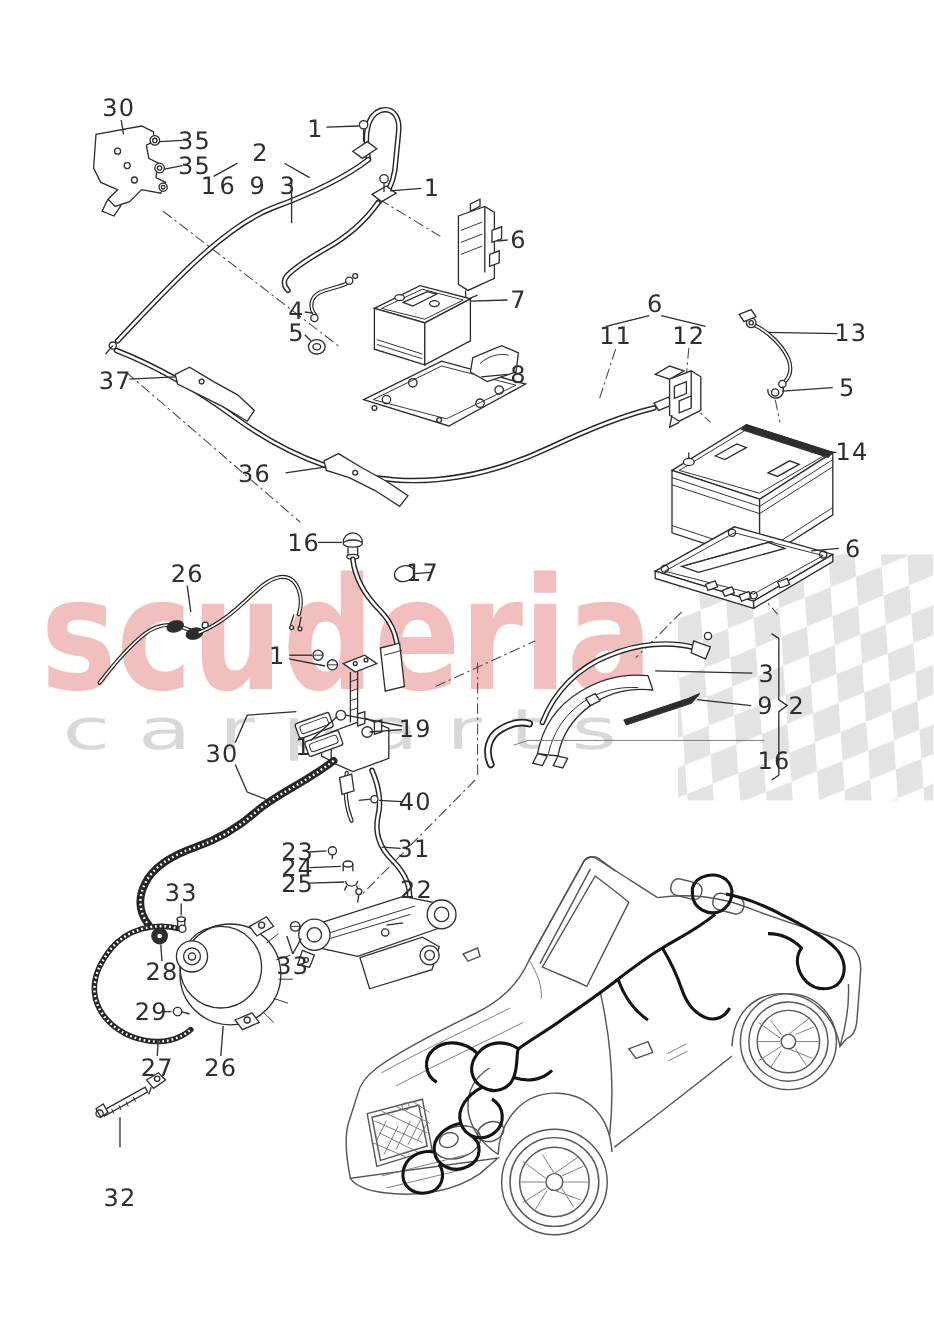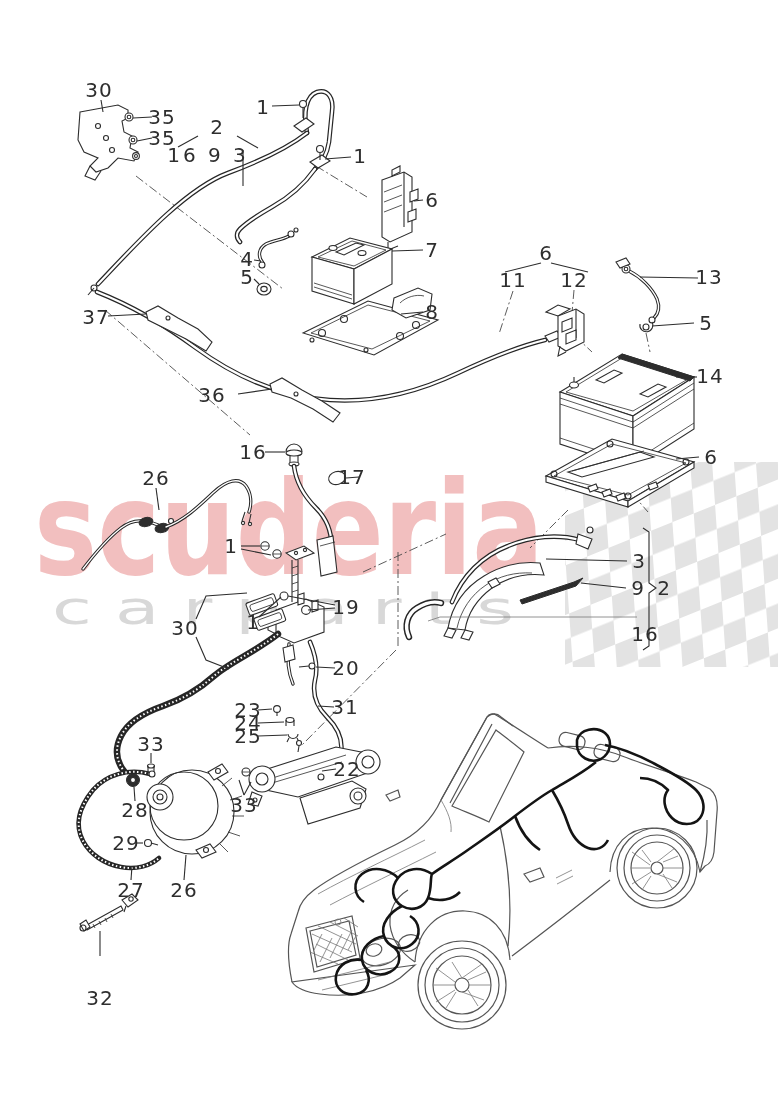--- a/index.html
+++ b/index.html
@@ -471,26 +471,26 @@
 <div class="co" style="left:706px;top:323px">5</div>
 <div class="co" style="left:710px;top:376px">14</div>
 <div class="co" style="left:711px;top:457px">6</div>
 <div class="co" style="left:253px;top:452px">16</div>
 <div class="co" style="left:352px;top:477px">17</div>
 <div class="co" style="left:156px;top:478px">26</div>
 <div class="co" style="left:231px;top:546px">1</div>
 <div class="co" style="left:346px;top:607px">19</div>
 <div class="co" style="left:185px;top:628px">30</div>
 <div class="co" style="left:253px;top:622px">1</div>
-<div class="co" style="left:346px;top:668px">20</div>
+<div class="co" style="left:346px;top:668px">40</div>
 <div class="co" style="left:345px;top:707px">31</div>
 <div class="co" style="left:248px;top:710px">23</div>
 <div class="co" style="left:248px;top:723px">24</div>
 <div class="co" style="left:248px;top:736px">25</div>
-<div class="co" style="left:347px;top:769px">22</div>
+<div class="co" style="left:347px;top:741px">22</div>
 <div class="co" style="left:244px;top:805px">33</div>
 <div class="co" style="left:151px;top:744px">33</div>
 <div class="co" style="left:135px;top:810px">28</div>
 <div class="co" style="left:126px;top:843px">29</div>
 <div class="co" style="left:131px;top:890px">27</div>
 <div class="co" style="left:184px;top:890px">26</div>
 <div class="co" style="left:100px;top:998px">32</div>
 <div class="co" style="left:639px;top:561px">3</div>
 <div class="co" style="left:638px;top:588px">9</div>
 <div class="co" style="left:664px;top:588px">2</div>

